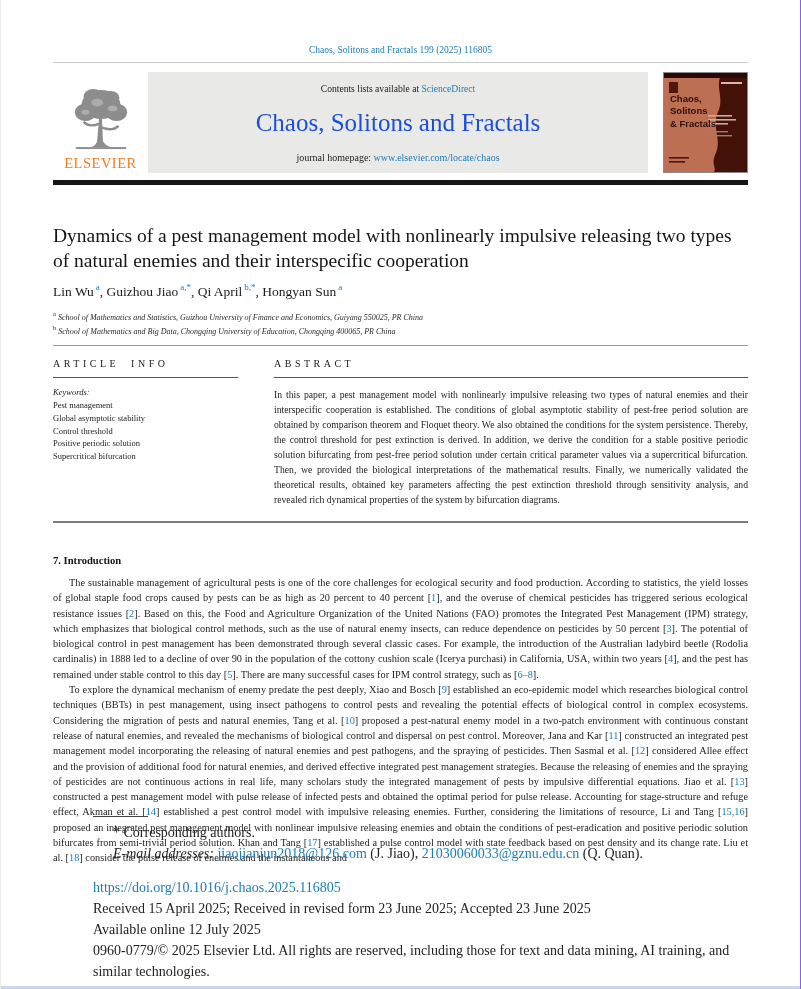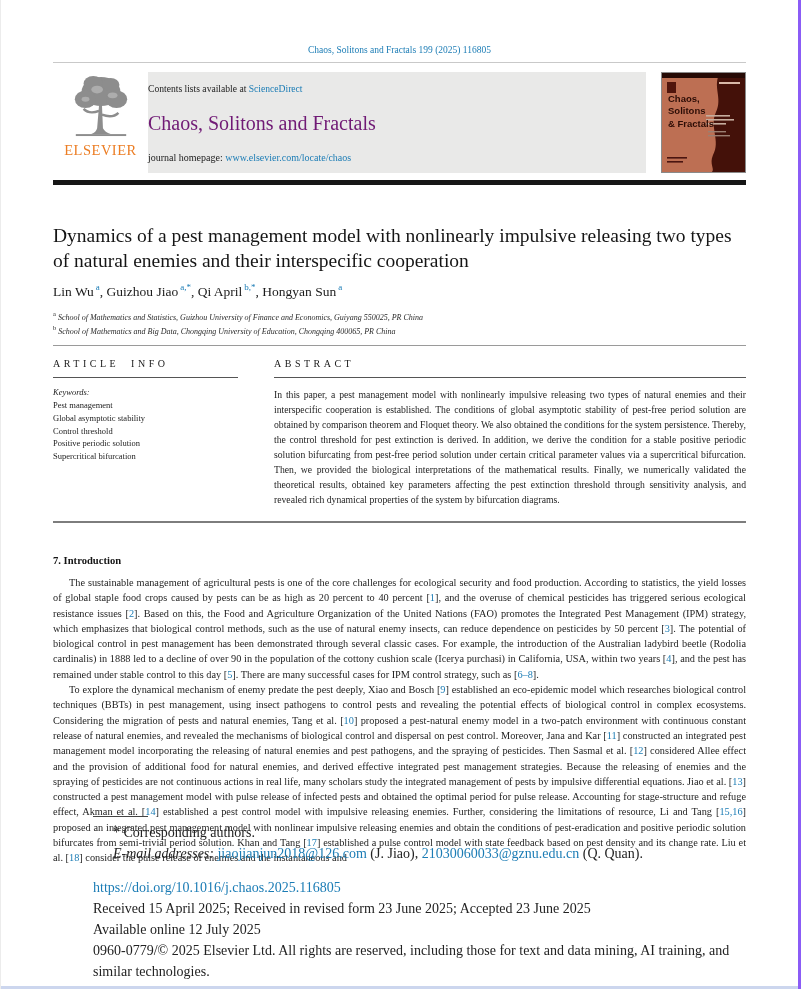--- a/index.html
+++ b/index.html
@@ -5,43 +5,43 @@
   html,body{margin:0;padding:0;background:#ffffff;}
   .page{
     position:relative;
     width:801px;height:989px;
     background:#ffffff;
     font-family:"Liberation Serif","DejaVu Serif",serif;
     color:#1c1c1c;
     overflow:hidden;
     box-sizing:border-box;
     border-left:1px solid #ececec;
-    border-right:3px solid #8b5cf6;
+    border-right:1px solid #8b5cf6;
   }
   .content{margin:0 52px;}
   .blue{color:#1b7cb5;}
   .ref{color:#1b7cb5;}
 
   
   .journal-ref{
     padding-top:45px;
     text-align:center;
     font-size:9.5px;
     color:#1b7cb5;
   }
   .toprule{border-top:1px solid #c9c9c9;margin-top:7px;}
 
   
   .masthead{display:flex;align-items:stretch;margin-top:9px;height:101px;}
-  .logo-col{width:95px;display:flex;flex-direction:column;align-items:center;justify-content:flex-start;padding-bottom:1px;}
+  .logo-col{width:95px;display:flex;flex-direction:column;align-items:center;justify-content:flex-end;padding-bottom:1px;}
   .logo-col svg{display:block;}
   .publisher-name{font-size:14.5px;color:#ec7d23;letter-spacing:0.5px;margin-top:2px;white-space:nowrap;}
-  .mast-box{flex:1;background:#e9e9e8;display:flex;flex-direction:column;justify-content:space-between;text-align:left;padding:11px 0 10px 0;}
+  .mast-box{flex:1;background:#e9e9e8;display:flex;flex-direction:column;justify-content:space-between;text-align:center;padding:11px 0 10px 0;}
   .contents-line{font-size:9.6px;color:#222;}
-  .journal-name{font-size:20px;color:#701a75;}
+  .journal-name{font-size:25px;color:#1d4ed8;}
   .homepage-line{font-size:10px;color:#222;}
   .cover{position:relative;width:85px;height:101px;margin-left:15px;border:1px solid #8a8a8a;box-sizing:border-box;}
   .cover-title{
     position:absolute;left:6px;top:20px;
     font-size:9.5px;font-weight:bold;color:#2d0d06;
     line-height:1.3;white-space:pre-line;
     font-family:"Liberation Sans",sans-serif;
   }
   .blackrule{height:5px;background:#161616;margin-top:7px;}
 

